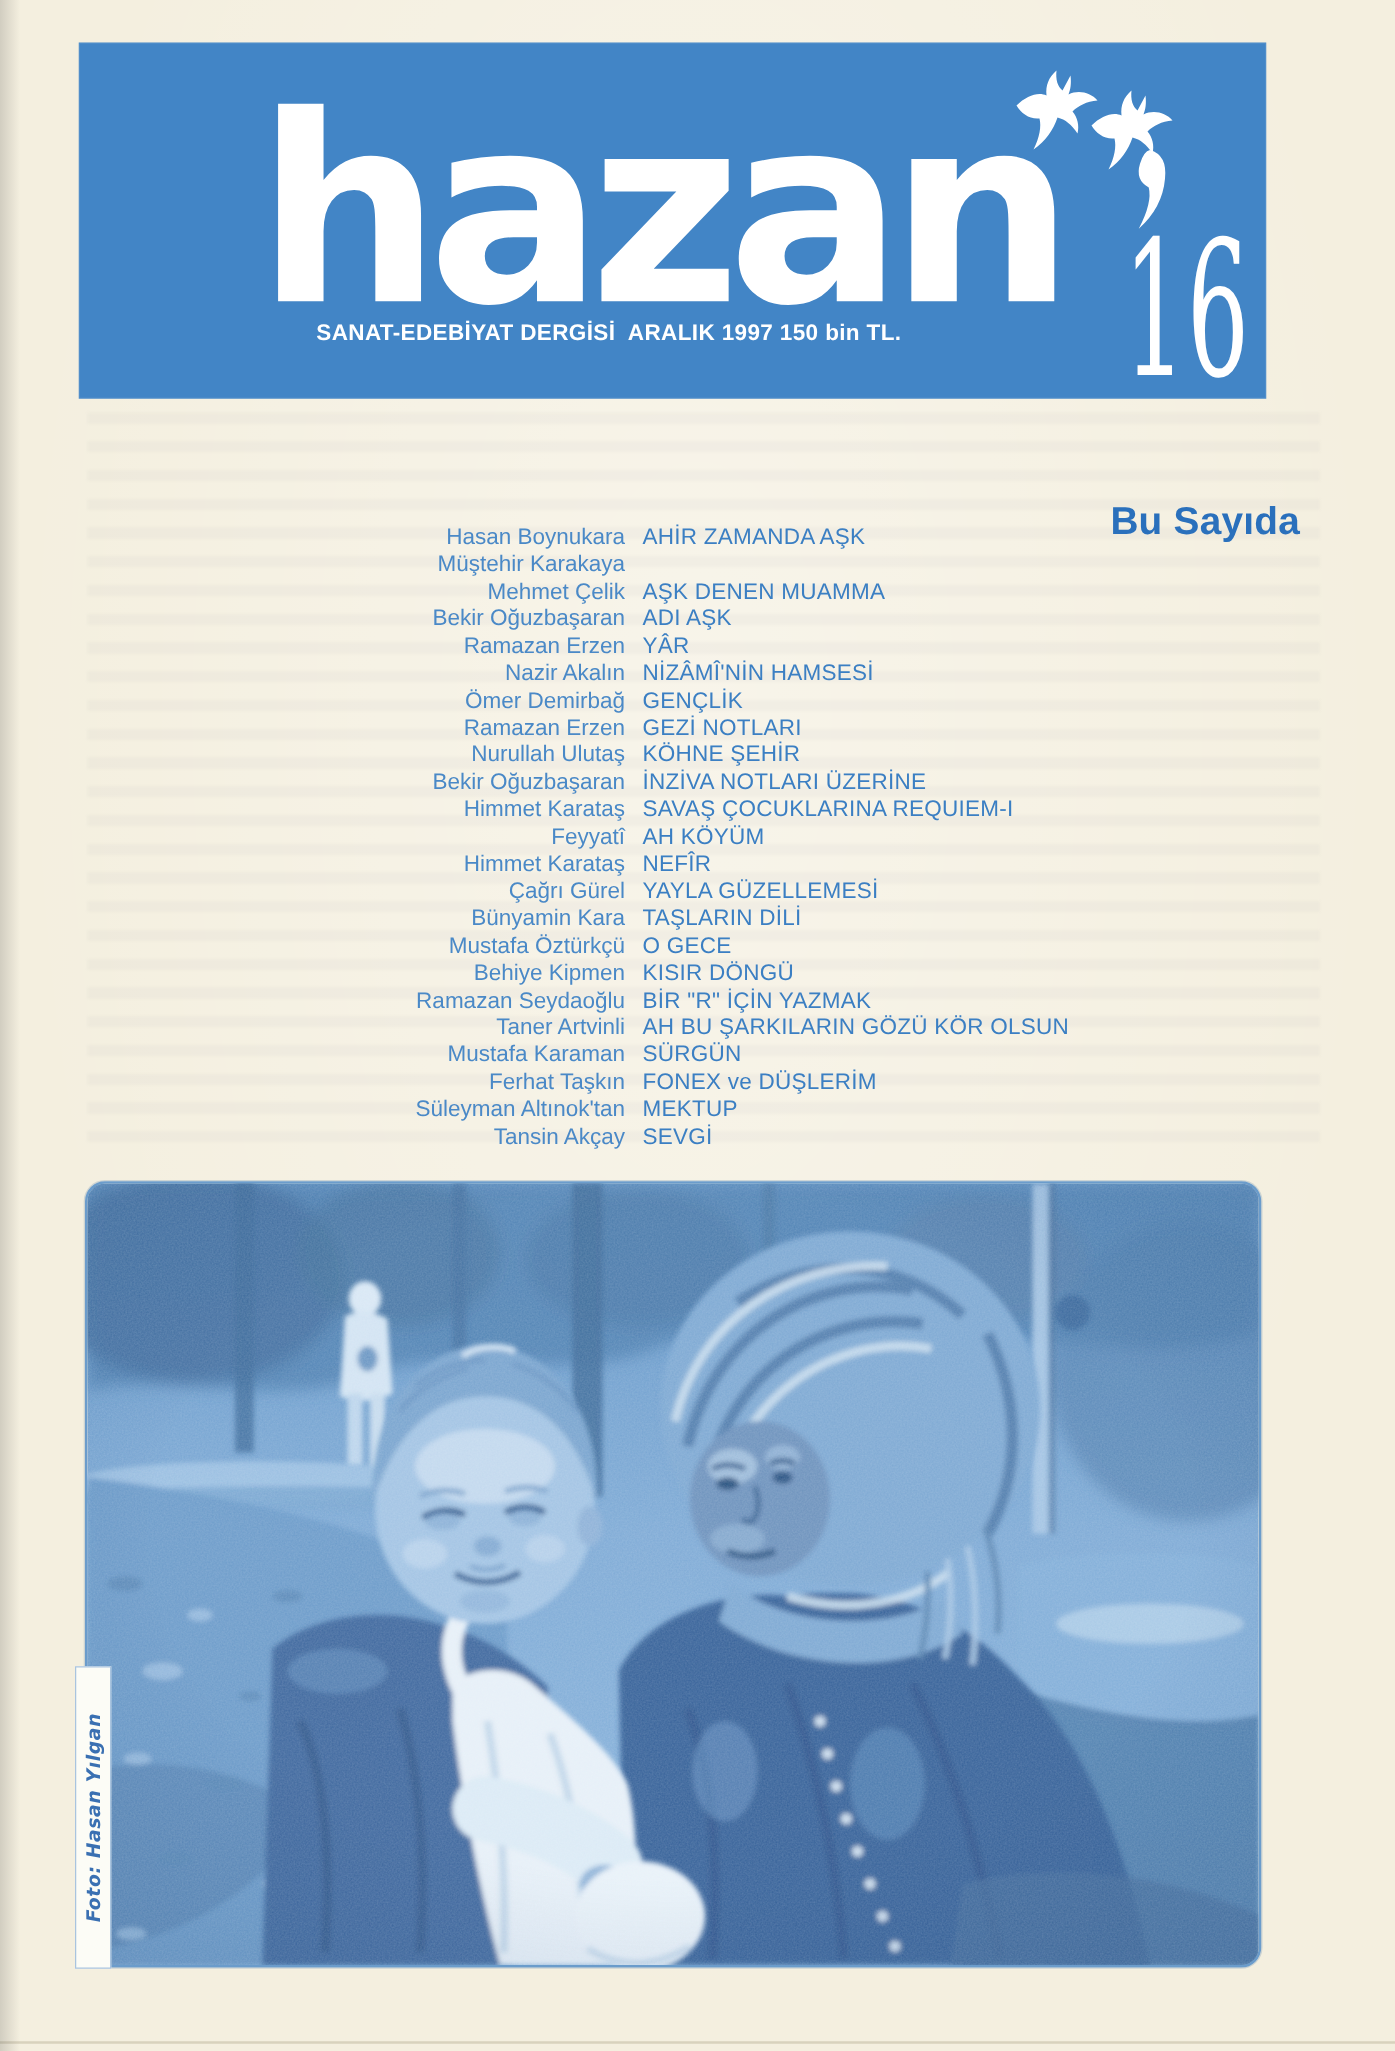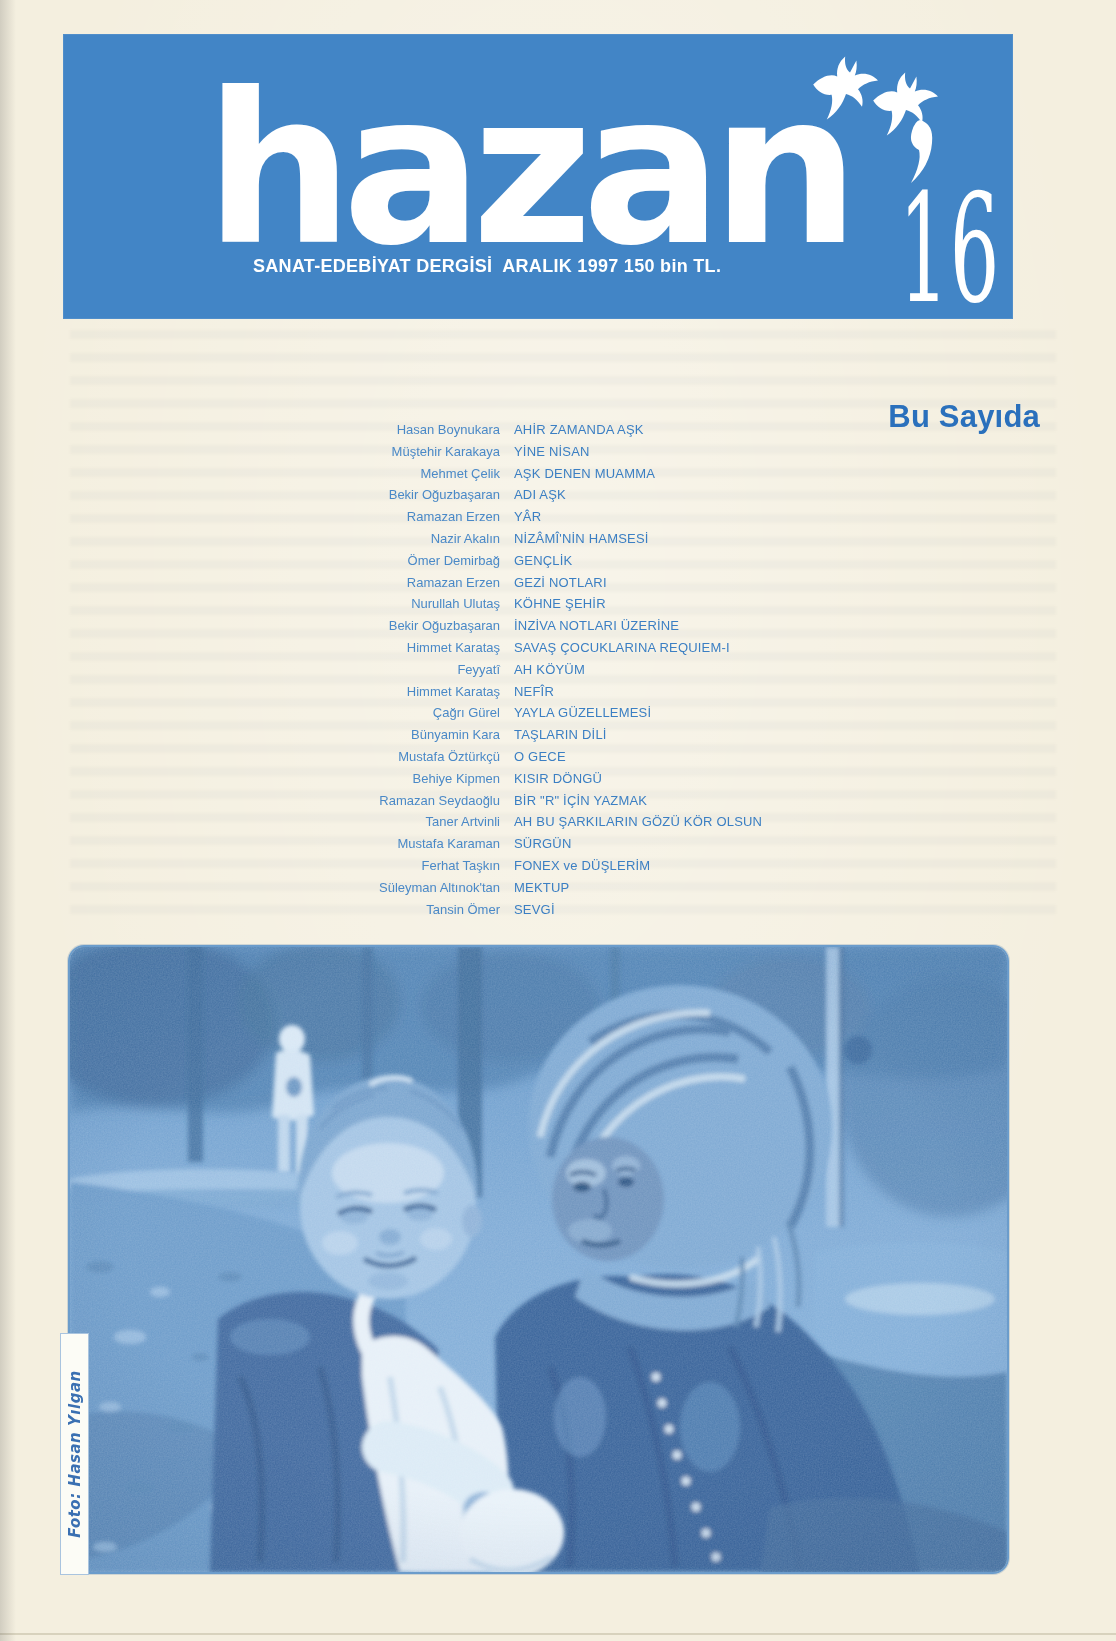--- a/index.html
+++ b/index.html
@@ -30,21 +30,21 @@
   .birds{position:absolute;left:745px;top:10px;width:155px;height:150px;}
   .issue{position:absolute;left:836px;top:140px;
     font-family:"DejaVu Serif", serif;font-size:150px;line-height:150px;
     color:#ffffff;transform:scaleX(.52);transform-origin:left top;letter-spacing:2px;}
 
   
   .toc-title{position:absolute;left:0;top:378px;width:1040px;text-align:right;
     font-size:31px;font-weight:bold;color:#2a70bc;letter-spacing:.2px;}
   .toc-rows{position:absolute;left:84px;top:419px;width:960px;}
   .toc-row{display:grid;grid-template-columns:416px 1fr;column-gap:14px;
-    line-height:21.8px;font-size:13px;}
+    line-height:21.8px;font-size:18px;}
   .toc-row .author{text-align:right;color:#4a89c7;}
   .toc-row .article{text-align:left;color:#3b7fc3;letter-spacing:.2px;}
 
   
   .photo{position:absolute;left:68px;top:945px;width:937px;height:625px;margin:0;
     border-radius:16px;overflow:hidden;border:2px solid #6b9ccb;
     box-shadow:0 0 0 1px rgba(90,130,170,.25);}
   .photo svg{display:block;}
 
   .credit{position:absolute;left:60px;top:1333px;width:27px;height:240px;
@@ -84,21 +84,20 @@
 
 <section>
   <h1 class="toc-title">Bu Sayıda</h1>
   <div class="toc-rows" id="toc-rows">
       <div class="toc-row">
         <span class="author">Hasan Boynukara</span>
         <span class="article">AHİR ZAMANDA AŞK</span>
       </div>
       <div class="toc-row">
         <span class="author">Müştehir Karakaya</span>
-        <span class="article">YİNE NİSAN</span>
       </div>
       <div class="toc-row">
         <span class="author">Mehmet Çelik</span>
         <span class="article">AŞK DENEN MUAMMA</span>
       </div>
       <div class="toc-row">
         <span class="author">Bekir Oğuzbaşaran</span>
         <span class="article">ADI AŞK</span>
       </div>
       <div class="toc-row">
@@ -167,21 +166,21 @@
       </div>
       <div class="toc-row">
         <span class="author">Ferhat Taşkın</span>
         <span class="article">FONEX ve DÜŞLERİM</span>
       </div>
       <div class="toc-row">
         <span class="author">Süleyman Altınok'tan</span>
         <span class="article">MEKTUP</span>
       </div>
       <div class="toc-row">
-        <span class="author">Tansin Ömer</span>
+        <span class="author">Tansin Akçay</span>
         <span class="article">SEVGİ</span>
       </div>
     </div>
 </section>
 
 <figure class="photo">
   <svg viewBox="0 0 937 625" width="937" height="625">
     <defs>
       <linearGradient id="pbg" x1="0" y1="0" x2="0" y2="1">
         <stop offset="0" stop-color="#6597c8"></stop>

